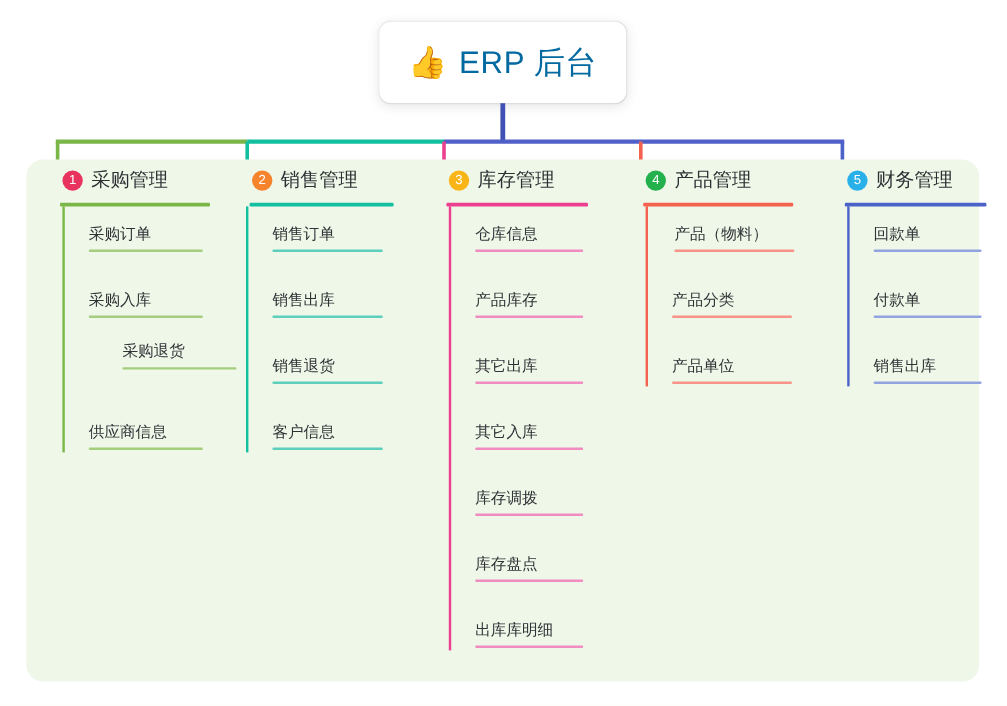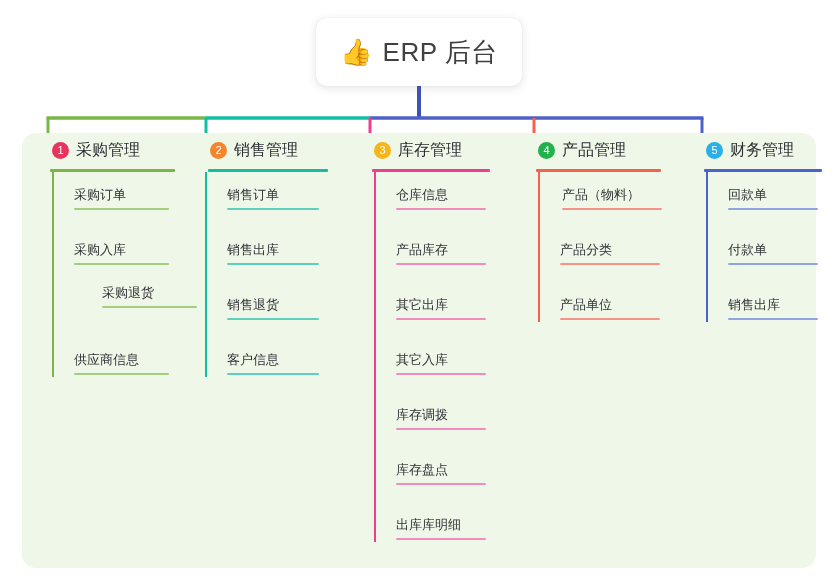--- a/index.html
+++ b/index.html
@@ -36,21 +36,21 @@
     gap: 10px;
     box-sizing: border-box;
   }
   .root-emoji {
     font-size: 26px;
     line-height: 1;
     display: inline-block;
   }
   .root-title {
     font-size: 26px;
-    color: #404040;
+    color: #0369a1;
     letter-spacing: .5px;
     white-space: nowrap;
   }
 
   
   .connectors {
     position: absolute;
     left: 0;
     top: 0;
     width: 839px;

